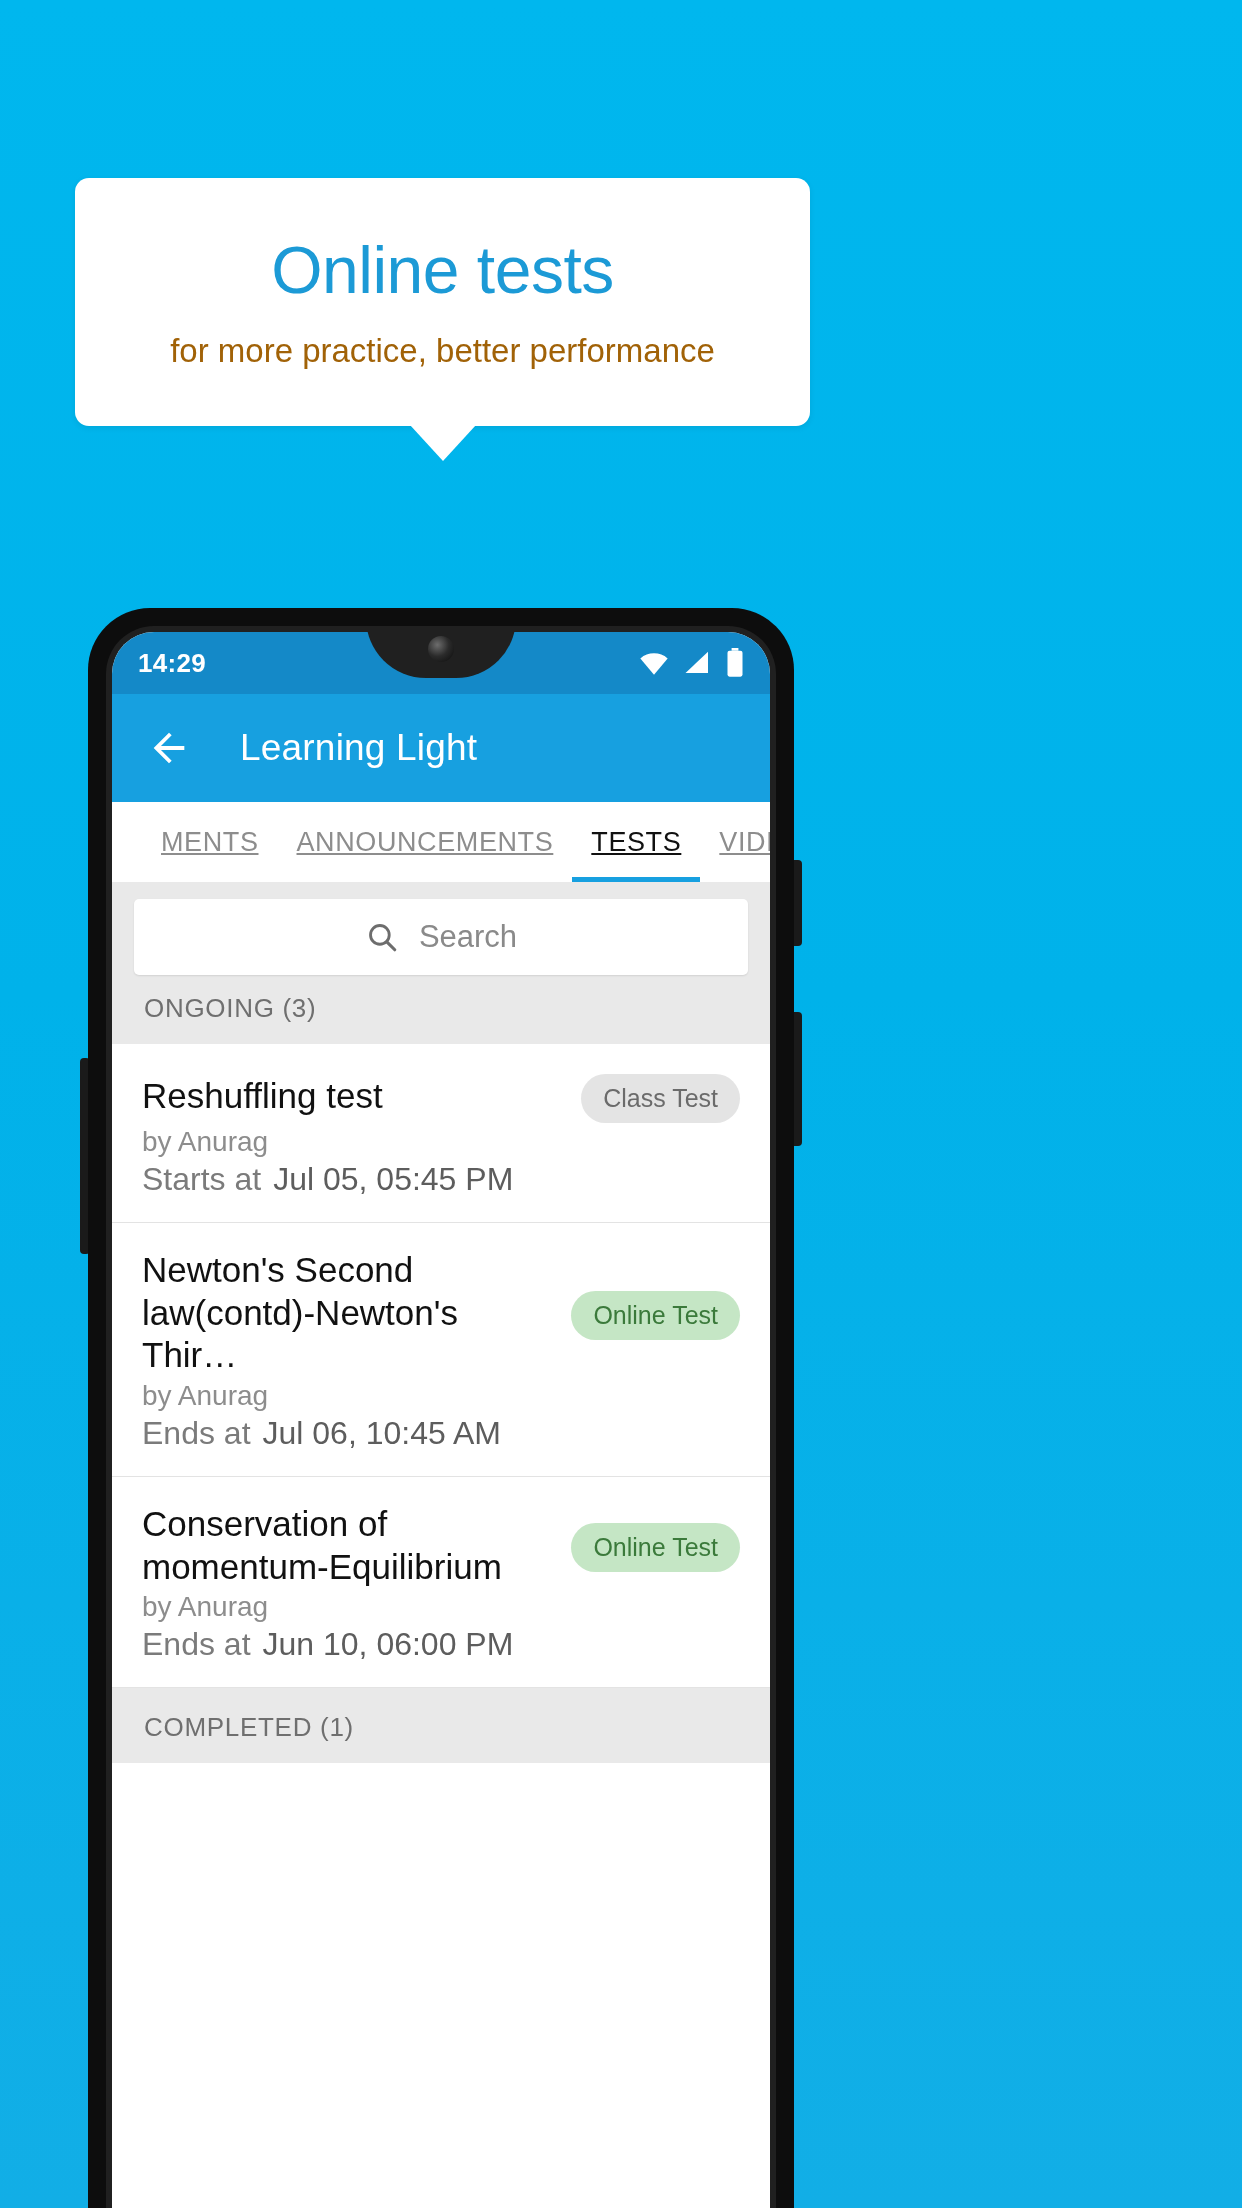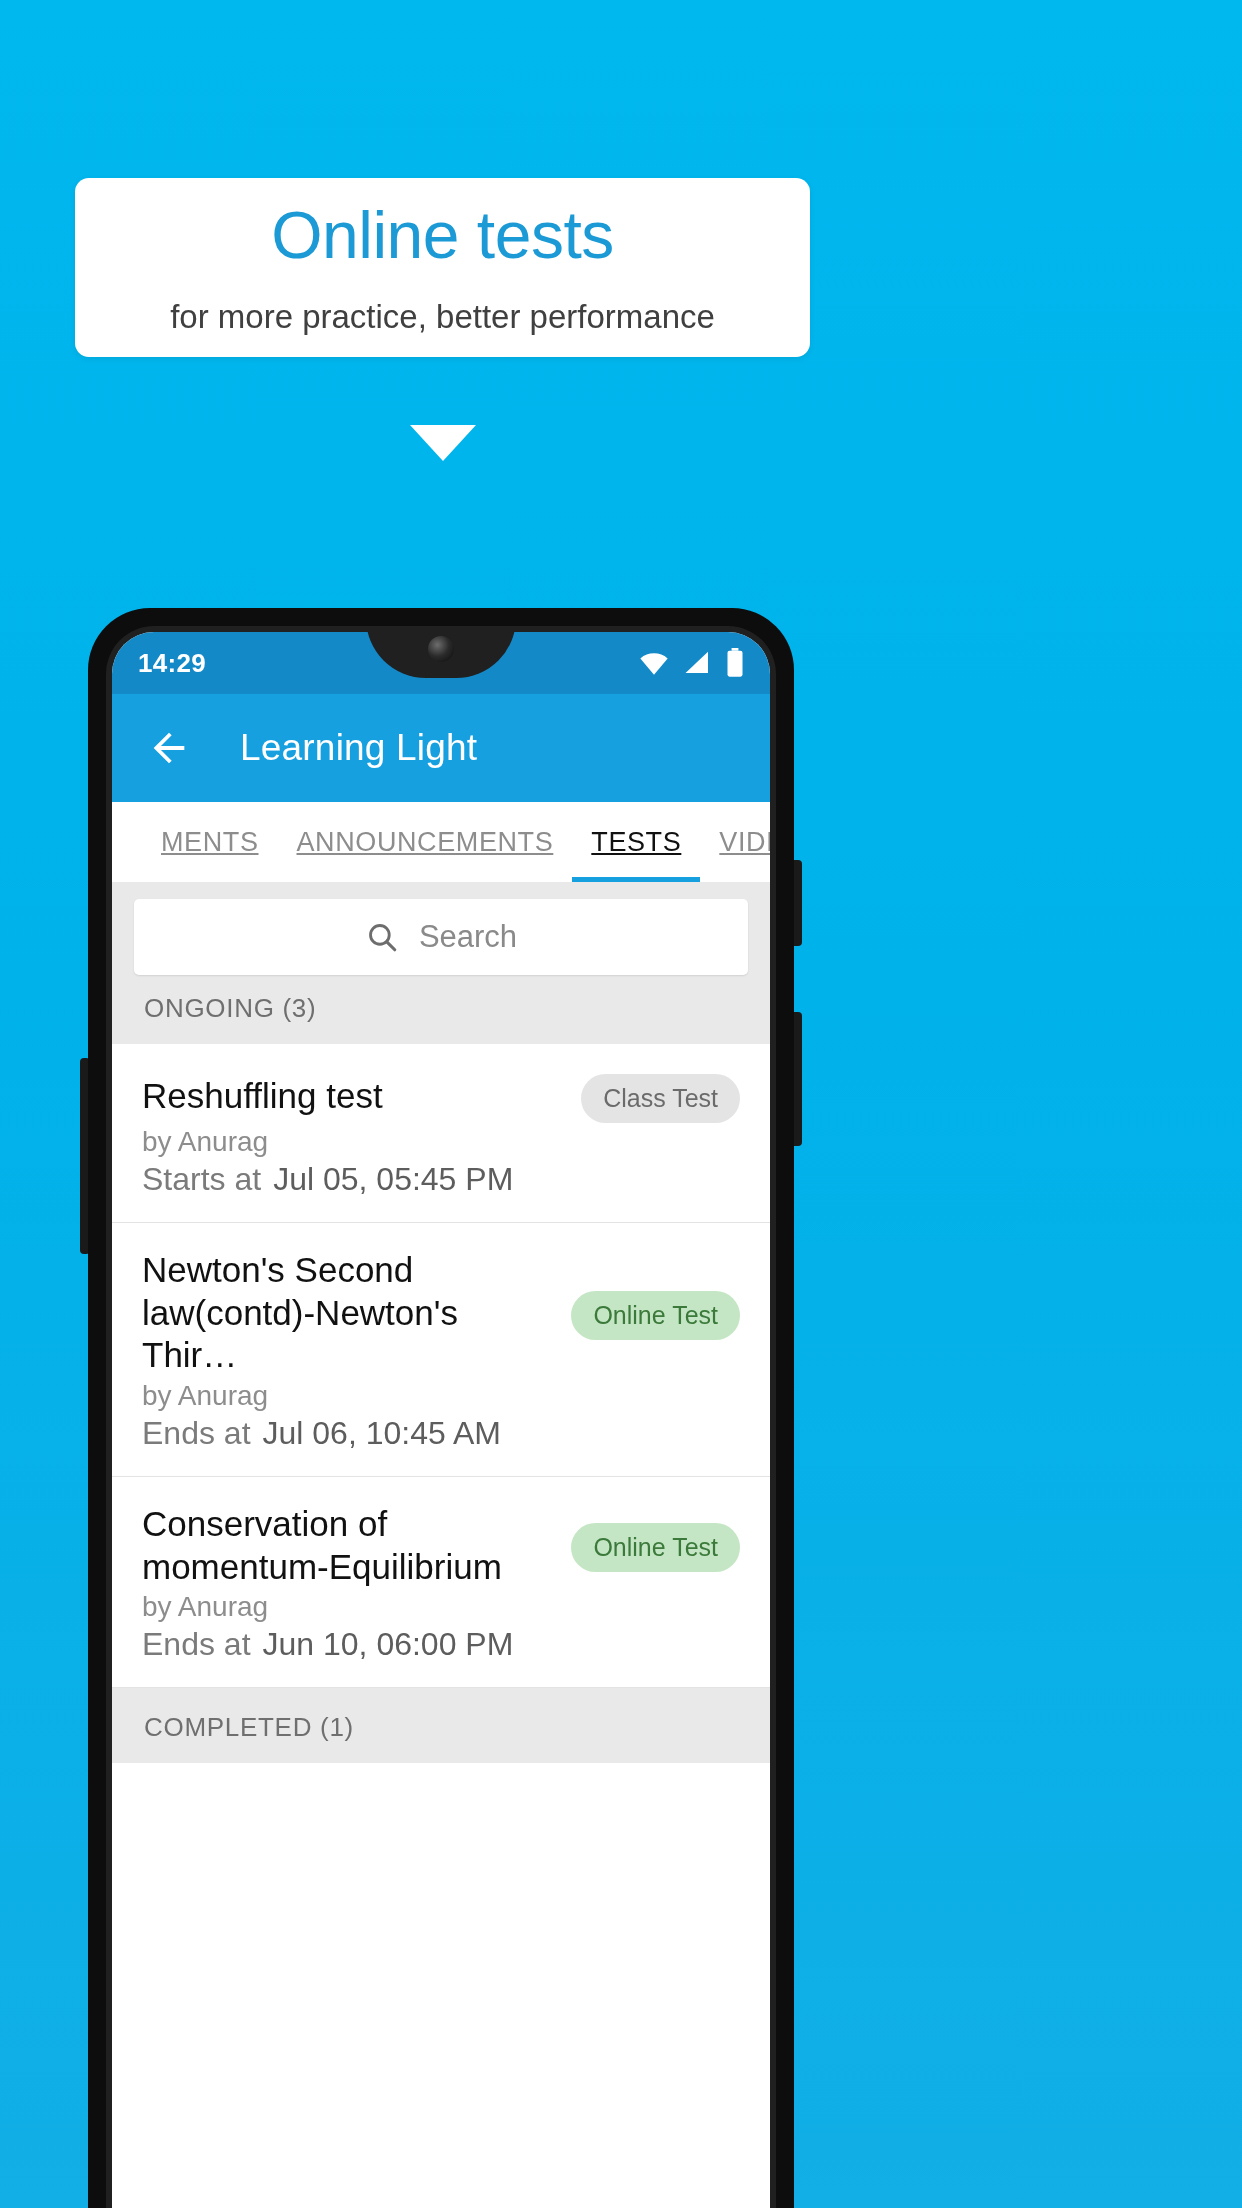--- a/index.html
+++ b/index.html
@@ -14,38 +14,38 @@
   
   .bg {
     position:absolute; inset:0;
     background:linear-gradient(180deg,#00b7ee 0%,#00b2ea 45%,#12aee6 100%);
   }
 
   
   .callout {
     position:absolute;
     left:75px; top:178px;
-    width:735px; height:179px;
+    width:735px; height:248px;
     background:#ffffff;
     border-radius:14px;
     box-shadow:0 2px 6px rgba(0,0,0,.08);
     display:flex; flex-direction:column;
     align-items:center; justify-content:center;
   }
   .callout-title {
     font-size:66px;
     font-weight:400;
     color:#1c9ad6;
     letter-spacing:-0.5px;
     line-height:1.1;
   }
   .callout-sub {
     margin-top:26px;
     font-size:33px;
-    color:#404040;
+    color:#a16207;
     font-weight:400;
   }
   .callout-arrow {
     position:absolute;
     left:410px; top:425px;
     width:0; height:0;
     border-left:33px solid transparent;
     border-right:33px solid transparent;
     border-top:36px solid #ffffff;
   }

